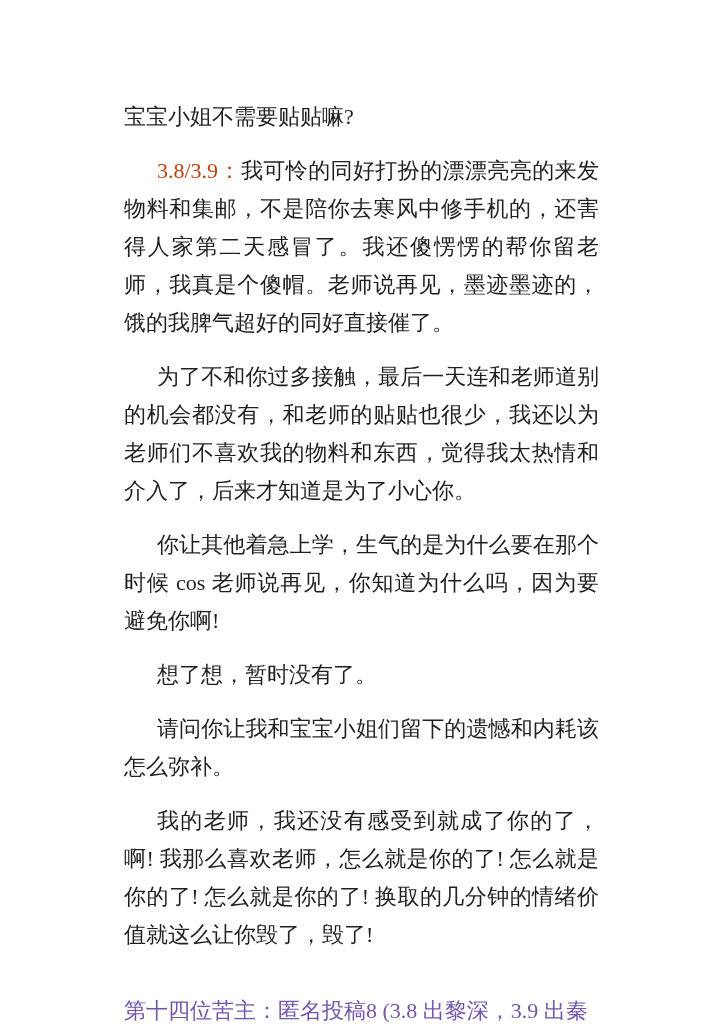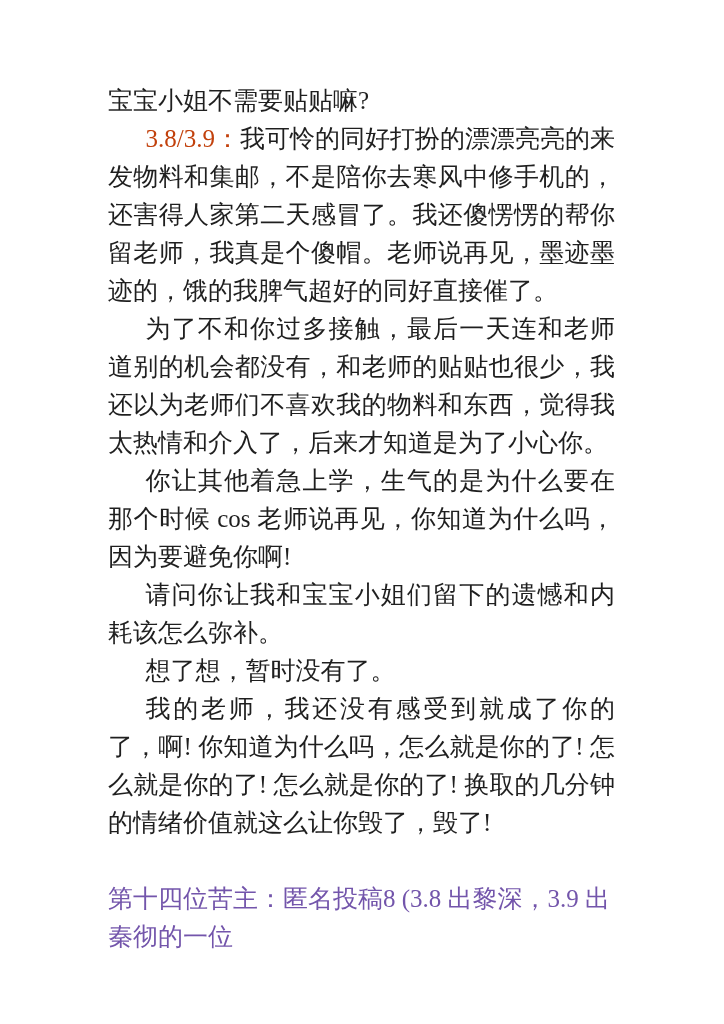--- a/index.html
+++ b/index.html
@@ -15,22 +15,22 @@
     overflow: hidden;
     font-family: "Liberation Serif", "DejaVu Serif", serif;
   }
   .content {
     position: absolute;
     left: 108px;
     top: 82px;
     width: 507px;
   }
   .para {
-    margin: 0;
-    font-size: 25px;
+    margin: 16px;
+    font-size: 22px;
     line-height: 38px;
     color: #1f1f1f;
     text-align: justify;
     text-indent: 1.5em;
     word-break: break-all;
   }
   .para.no-indent {
     text-indent: 0;
   }
   .lead-blue {
@@ -59,30 +59,30 @@
 
     <p class="para">
       <span>为了不和你过多接触，最后一天连和老师道别的机会都没有，和老师的贴贴也很少，我还以为老师们不喜欢我的物料和东西，觉得我太热情和介入了，后来才知道是为了小心你。</span>
     </p>
 
     <p class="para">
       <span>你让其他着急上学，生气的是为什么要在那个时候 cos 老师说再见，你知道为什么吗，因为要避免你啊!</span>
     </p>
 
     <p class="para">
-      <span>请问你让我和宝宝小姐们留下的遗憾和内耗该怎么弥补。</span>
+      <span>想了想，暂时没有了。</span>
     </p>
 
     <p class="para">
-      <span>想了想，暂时没有了。</span>
+      <span>请问你让我和宝宝小姐们留下的遗憾和内耗该怎么弥补。</span>
     </p>
 
 
     <p class="para">
-      <span>我的老师，我还没有感受到就成了你的了，啊! 你知道为什么吗，怎么就是你的了! 怎么就是你的了! 怎么就是你的了! 换取的几分钟的情绪价值就这么让你毁了，毁了!</span>
+      <span>我的老师，我还没有感受到就成了你的了，啊! 我那么喜欢老师，怎么就是你的了! 怎么就是你的了! 怎么就是你的了! 换取的几分钟的情绪价值就这么让你毁了，毁了!</span>
     </p>
 
     <p class="para footer">
       <span>第十四位苦主：匿名投稿8 (3.8 出黎深，3.9 出秦彻的一位</span>
     </p>
 
   </div>
 </div>
 
 </body></html>

